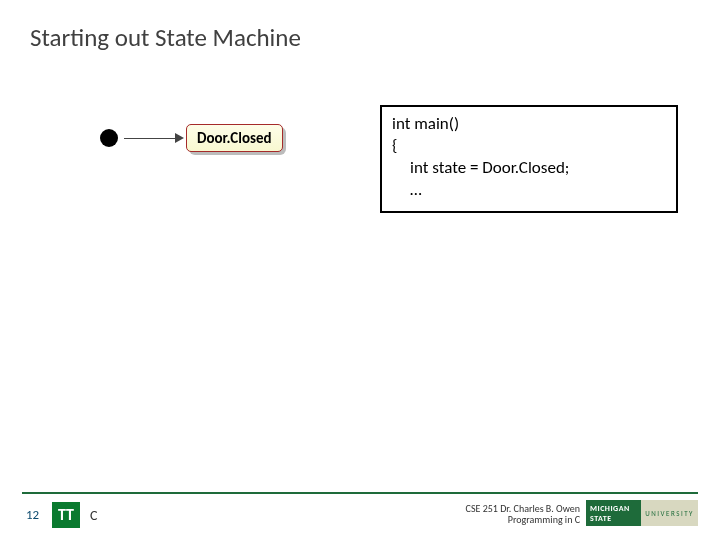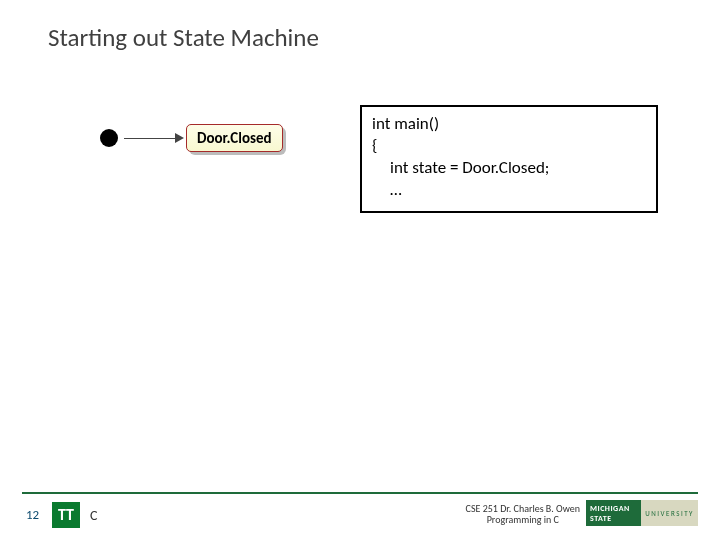--- a/index.html
+++ b/index.html
@@ -7,21 +7,21 @@
     width: 720px;
     height: 540px;
     background: #ffffff;
     font-family: Calibri, Arial, sans-serif;
     position: relative;
     overflow: hidden;
   }
   .title {
     position: absolute;
     top: 22px;
-    left: 48px;
+    left: 30px;
     font-size: 25px;
     color: #404040;
   }
   .state-diagram {
     position: absolute;
     top: 124px;
     left: 100px;
     display: flex;
     align-items: center;
   }
@@ -73,21 +73,21 @@
     border: 1px solid #a52a2a;
     border-radius: 5px;
     padding: 4px 10px;
     font-weight: bold;
     font-size: 15px;
     color: #000;
   }
   .code-box {
     position: absolute;
     top: 105px;
-    left: 360px;
+    left: 380px;
     width: 298px;
     border: 2px solid #000;
     background: #fff;
     padding: 6px 10px 10px 10px;
     font-size: 17px;
     line-height: 1.3;
     color: #000;
   }
   .code-indent {
     padding-left: 18px;
@@ -124,21 +124,21 @@
     position: absolute;
     bottom: 16px;
     left: 90px;
     font-size: 14px;
     color: #333;
   }
   .course-credit {
     position: absolute;
     bottom: 15px;
     right: 140px;
-    text-align: center;
+    text-align: right;
     font-size: 10px;
     line-height: 1.1;
     color: #333;
   }
   .msu-logo {
     position: absolute;
     bottom: 14px;
     right: 22px;
     width: 112px;
     height: 26px;

